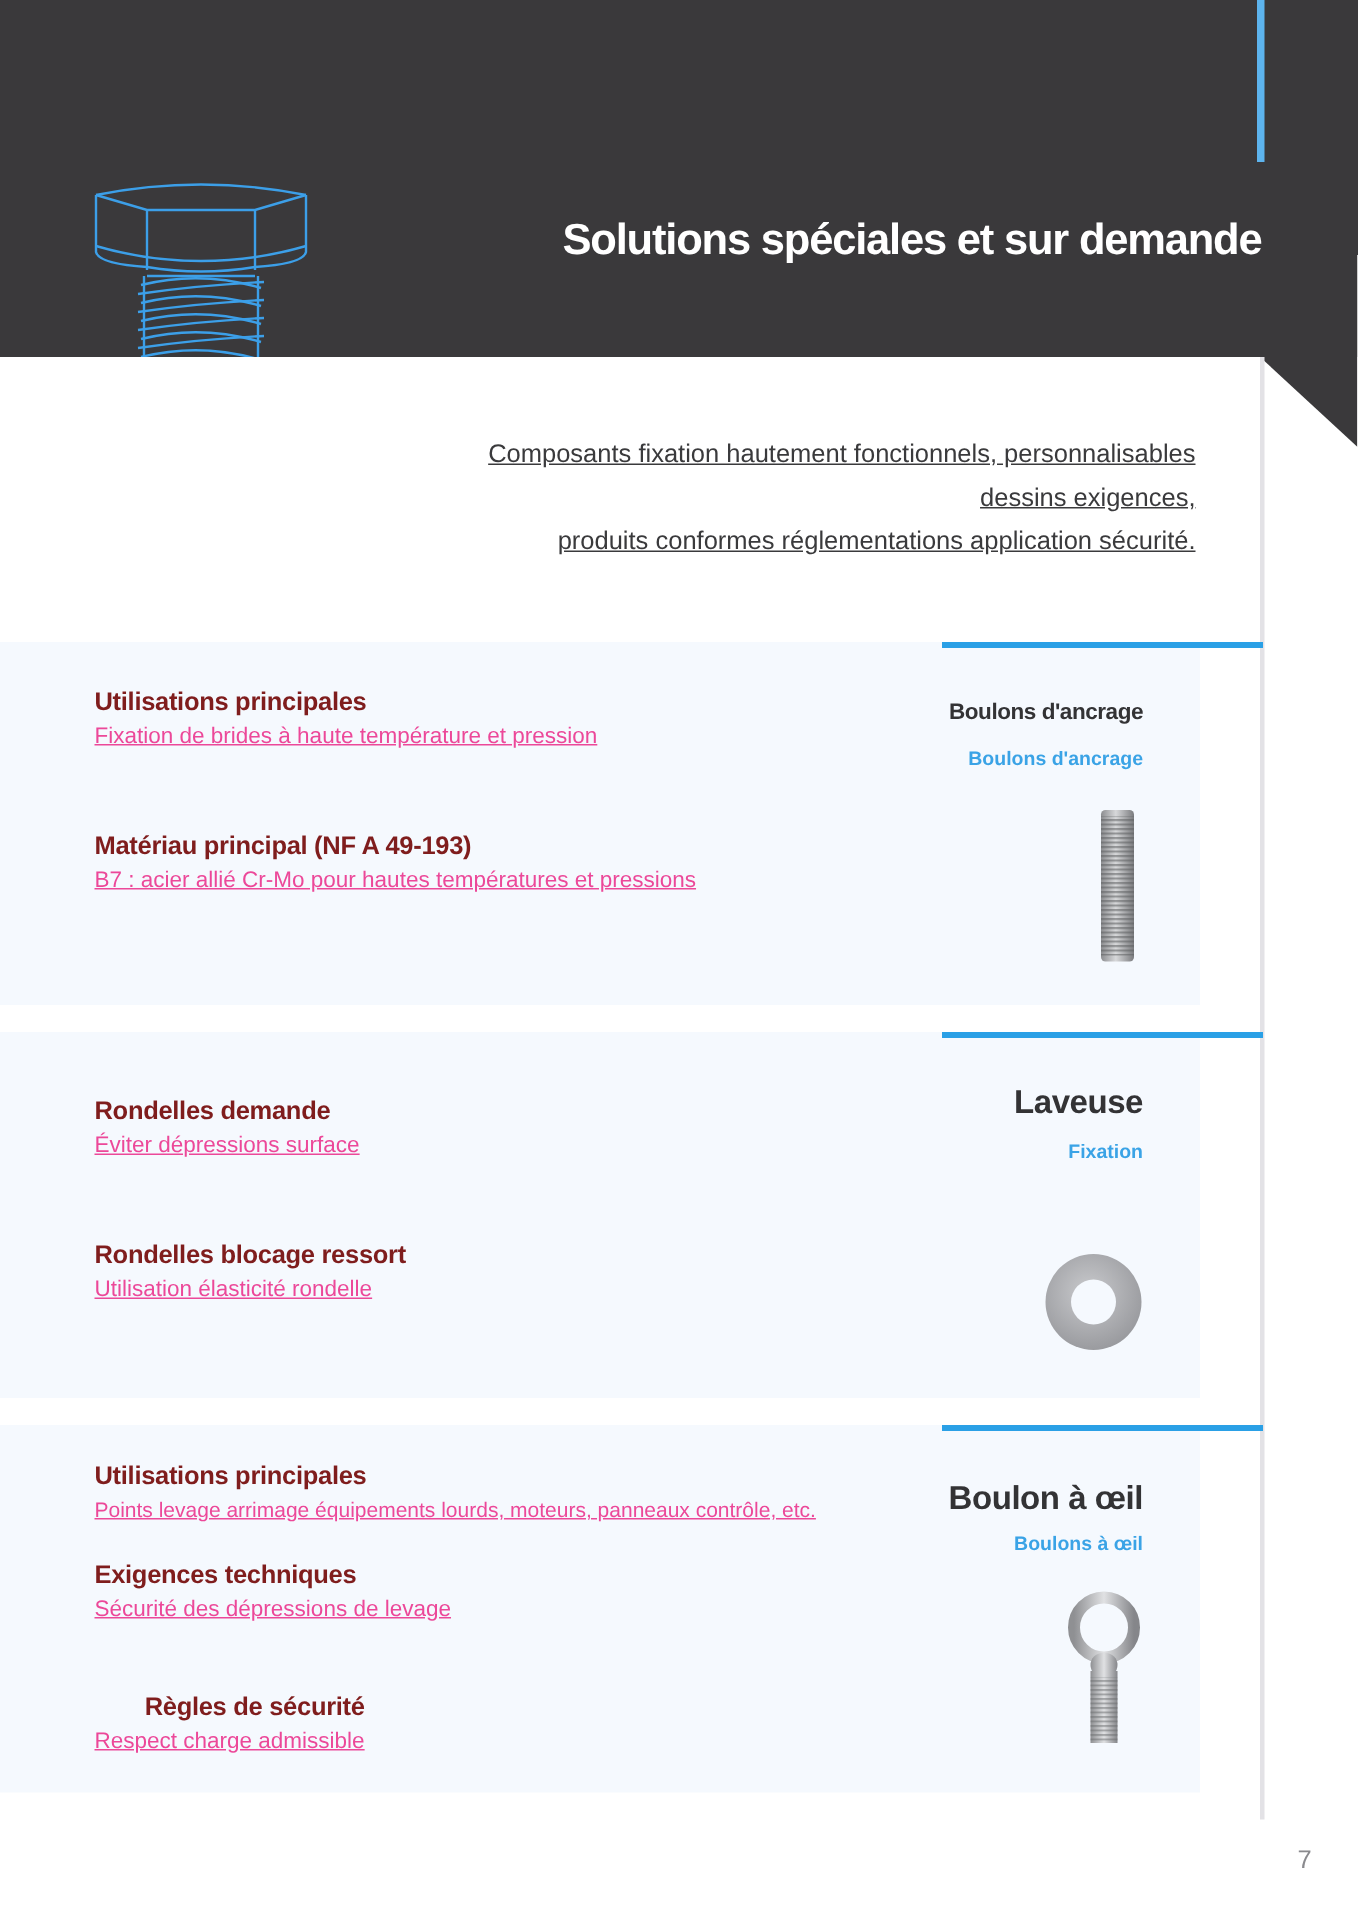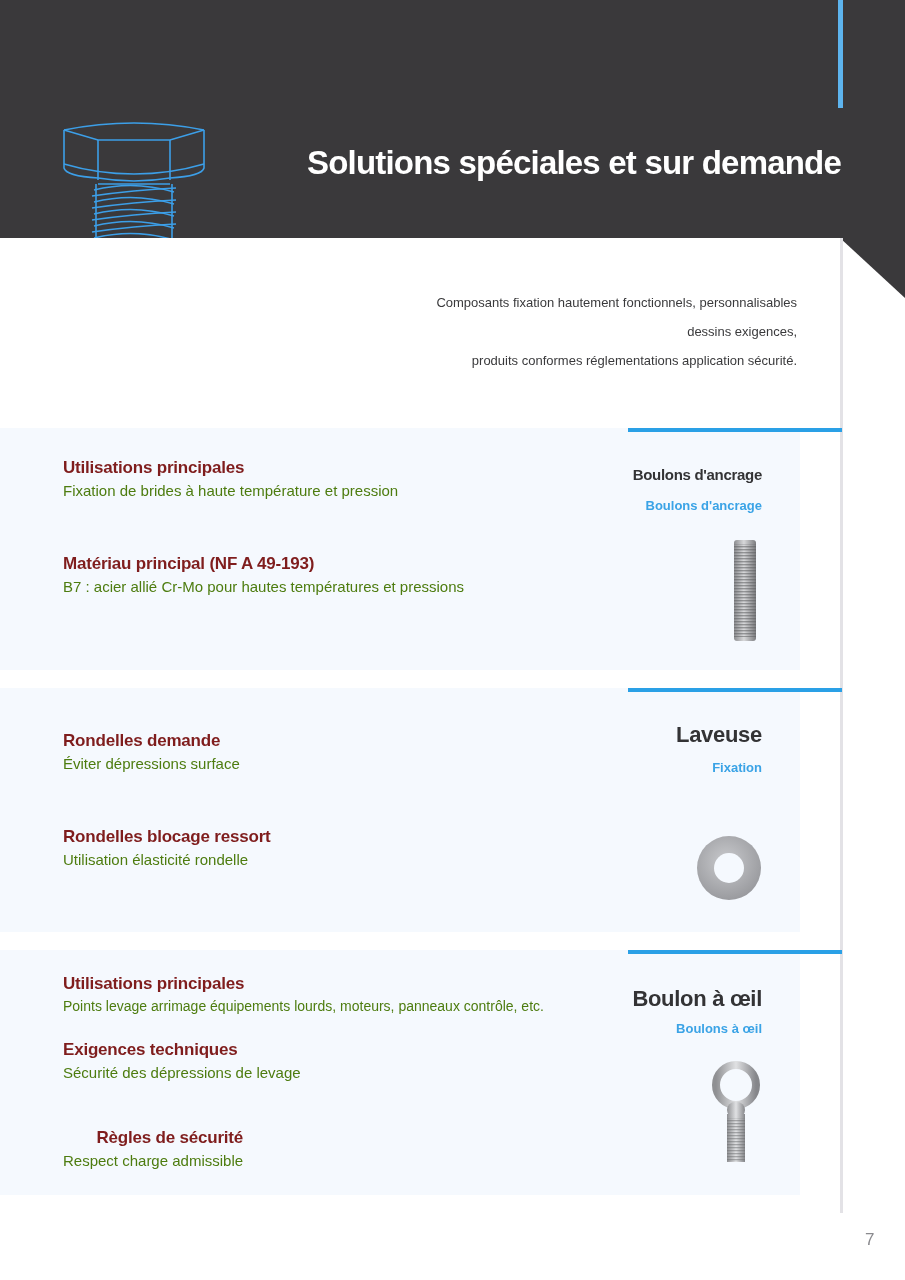--- a/index.html
+++ b/index.html
@@ -1,34 +1,34 @@
 <!DOCTYPE html>
 <html><head>
 <meta charset="utf-8">
 <style>
   * { box-sizing: border-box; margin: 0; padding: 0; }
   html, body { width: 905px; height: 1280px; background: #ffffff; overflow: hidden; }
   body { position: relative; font-family: "Liberation Sans", "DejaVu Sans", sans-serif; color: #333335; }
 
   .header { position: absolute; left: 0; top: 0; width: 905px; height: 238px; background: #3a393b; }
   .header-accent { position: absolute; left: 838px; top: 0; width: 5px; height: 108px; background: #5db4ee; }
-  .header-title { position: absolute; right: 64px; top: 144px; font-size: 33px; font-weight: bold; color: #ffffff; letter-spacing: -0.8px; white-space: nowrap; }
+  .header-title { position: absolute; right: 64px; top: 144px; font-size: 29px; font-weight: bold; color: #ffffff; letter-spacing: -0.8px; white-space: nowrap; }
   .bolt-icon { position: absolute; left: 58px; top: 118px; width: 152px; height: 120px; overflow: hidden; }
 
   .corner-fold { position: absolute; left: 840px; top: 238px; width: 65px; height: 60px; }
   .page-rule { position: absolute; left: 840px; top: 238px; width: 3px; height: 975px; background: #e3e2e6; }
 
-  .intro { position: absolute; right: 108px; top: 288px; width: 560px; text-align: right; font-size: 13px; line-height: 29px; color: #3a3a3c; }
+  .intro { position: absolute; right: 108px; top: 288px; width: 560px; text-align: right; font-size: 17px; line-height: 29px; color: #3a3a3c; text-decoration: underline; }
 
   .card { position: absolute; left: 0; width: 800px; background: #f5f9fe; }
   .card-accent { position: absolute; left: 628px; width: 214px; height: 4px; background: #2aa0e6; }
 
   .feature { position: absolute; left: 63px; }
   .feature-title { font-size: 17px; font-weight: bold; color: #7f1d1d; letter-spacing: -0.2px; white-space: nowrap; }
-  .feature-text { font-size: 15px; color: #4d7c0f; margin-top: 4px; white-space: nowrap; }
+  .feature-text { font-size: 15px; color: #ec4899; margin-top: 4px; white-space: nowrap; text-decoration: underline; }
   .feature-text.small { font-size: 14px; }
 
   .product-name { position: absolute; right: 143px; font-weight: bold; color: #333335; text-align: right; white-space: nowrap; letter-spacing: -0.3px; }
   .product-cat { position: absolute; right: 143px; font-size: 13px; font-weight: bold; color: #3aa3e6; text-align: right; white-space: nowrap; }
 
   .product-img { position: absolute; }
 
   .page-number { position: absolute; left: 865px; top: 1230px; font-size: 17px; color: #8a8a8e; }
 </style>
 </head>

